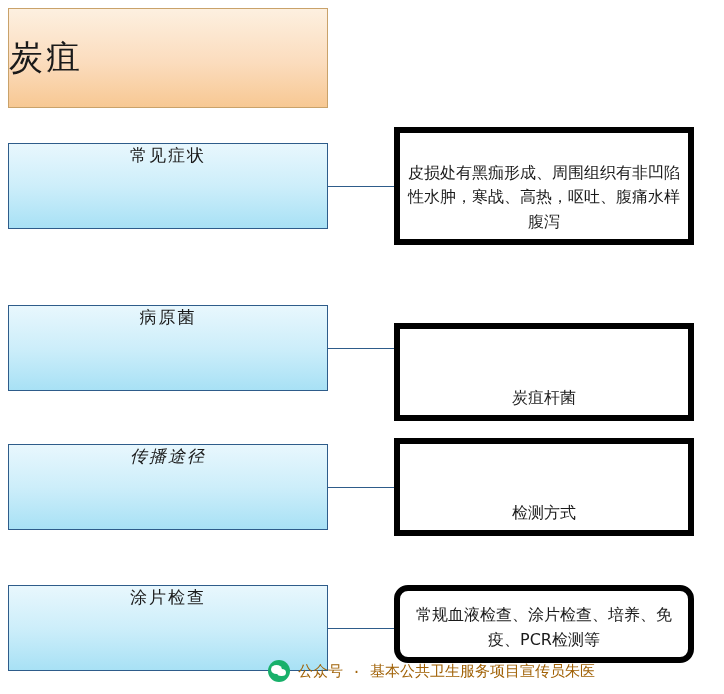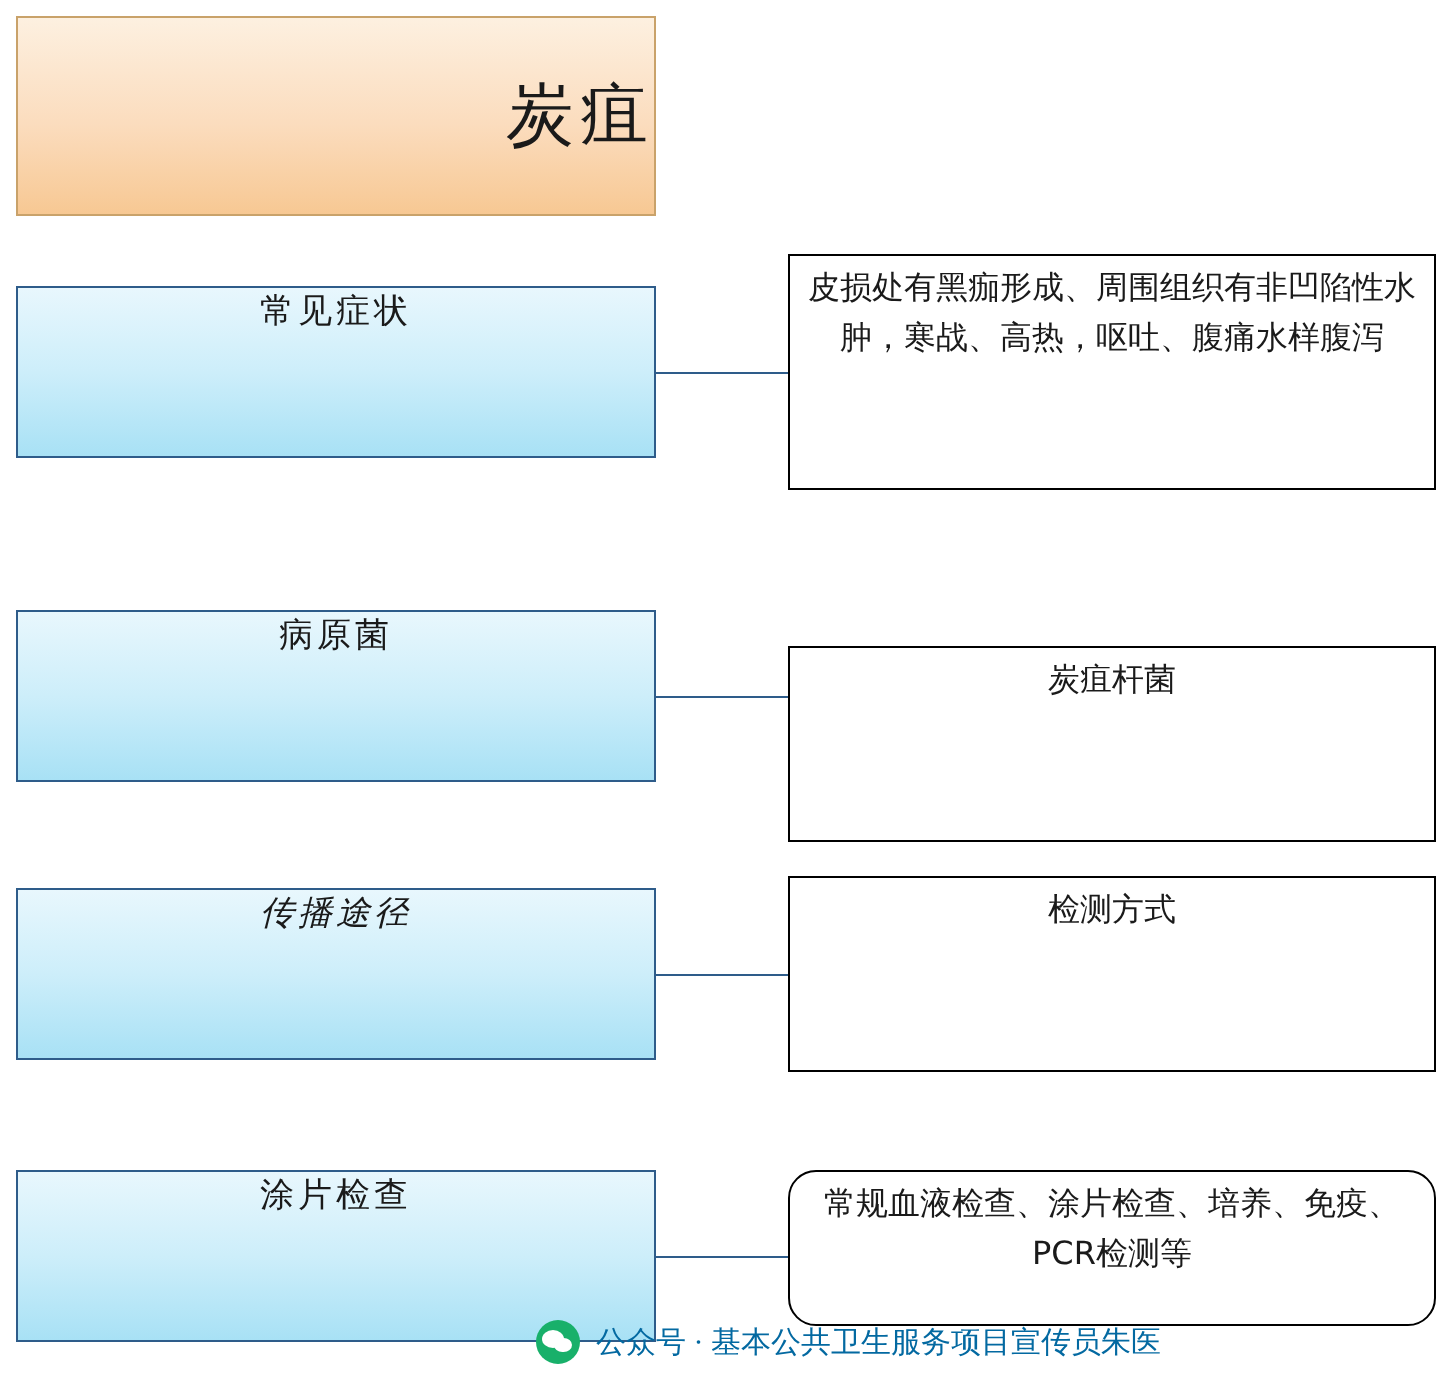--- a/index.html
+++ b/index.html
@@ -24,21 +24,21 @@
   .title-box {
     position: absolute;
     left: 8px;
     top: 8px;
     width: 320px;
     height: 100px;
     border: 1px solid #c9a26a;
     background: linear-gradient(180deg, #fdf0e0 0%, #fbdcbd 55%, #f7c893 100%);
     display: flex;
     align-items: center;
-    justify-content: flex-end;
+    justify-content: flex-start;
     box-sizing: border-box;
   }
   .title-text {
     font-size: 34px;
     color: #1a1a1a;
     letter-spacing: 3px;
     font-family: "DejaVu Sans", "Liberation Sans", sans-serif;
   }
 
   
@@ -57,25 +57,25 @@
     font-size: 17px;
     color: #1a1a1a;
     letter-spacing: 2px;
     font-family: "DejaVu Sans", "Liberation Sans", sans-serif;
   }
 
   
   .right-box {
     position: absolute;
     left: 394px;
-    width: 324px;
-    border: 1px solid #000000;
+    width: 300px;
+    border: 6px solid #000000;
     background: #ffffff;
     display: flex;
-    align-items: flex-start;
+    align-items: flex-end;
     justify-content: center;
     box-sizing: border-box;
     padding: 4px 6px;
   }
   .right-text {
     font-size: 16px;
     color: #1a1a1a;
     line-height: 1.55;
     text-align: center;
     font-family: "DejaVu Sans", "Liberation Sans", sans-serif;
@@ -119,22 +119,22 @@
     top: 5px;
   }
   .wm-logo::after {
     width: 9px;
     height: 7.5px;
     left: 9px;
     top: 8.5px;
   }
   .wm-text {
     font-size: 15px;
-    color: #0369a1;
-    font-family: Liberation Serif, serif;
+    color: #a16207;
+    font-family: Liberation Mono, monospace;
     white-space: nowrap;
   }
 </style>
 </head>
 <body>
 
 <div id="canvas">
 
   <div class="title-box">
     <span class="title-text">炭疽</span>

